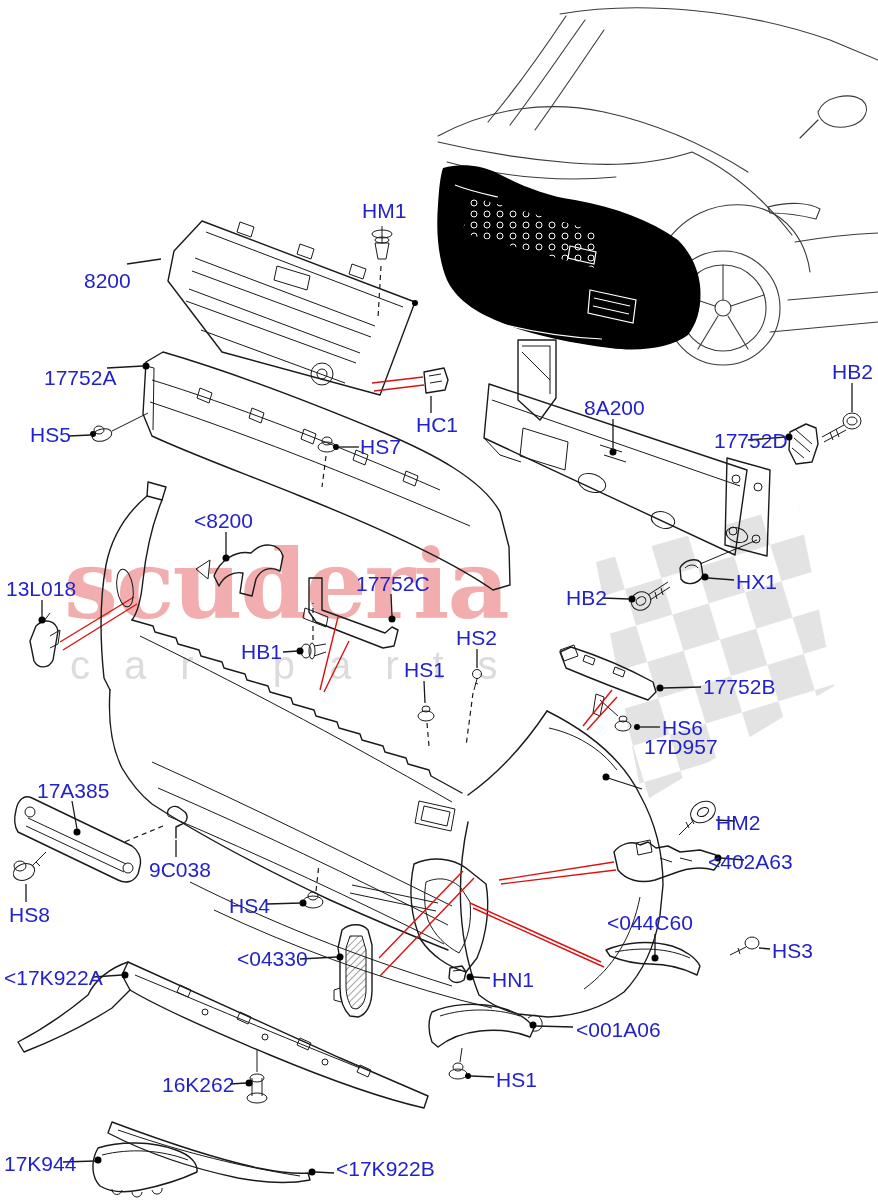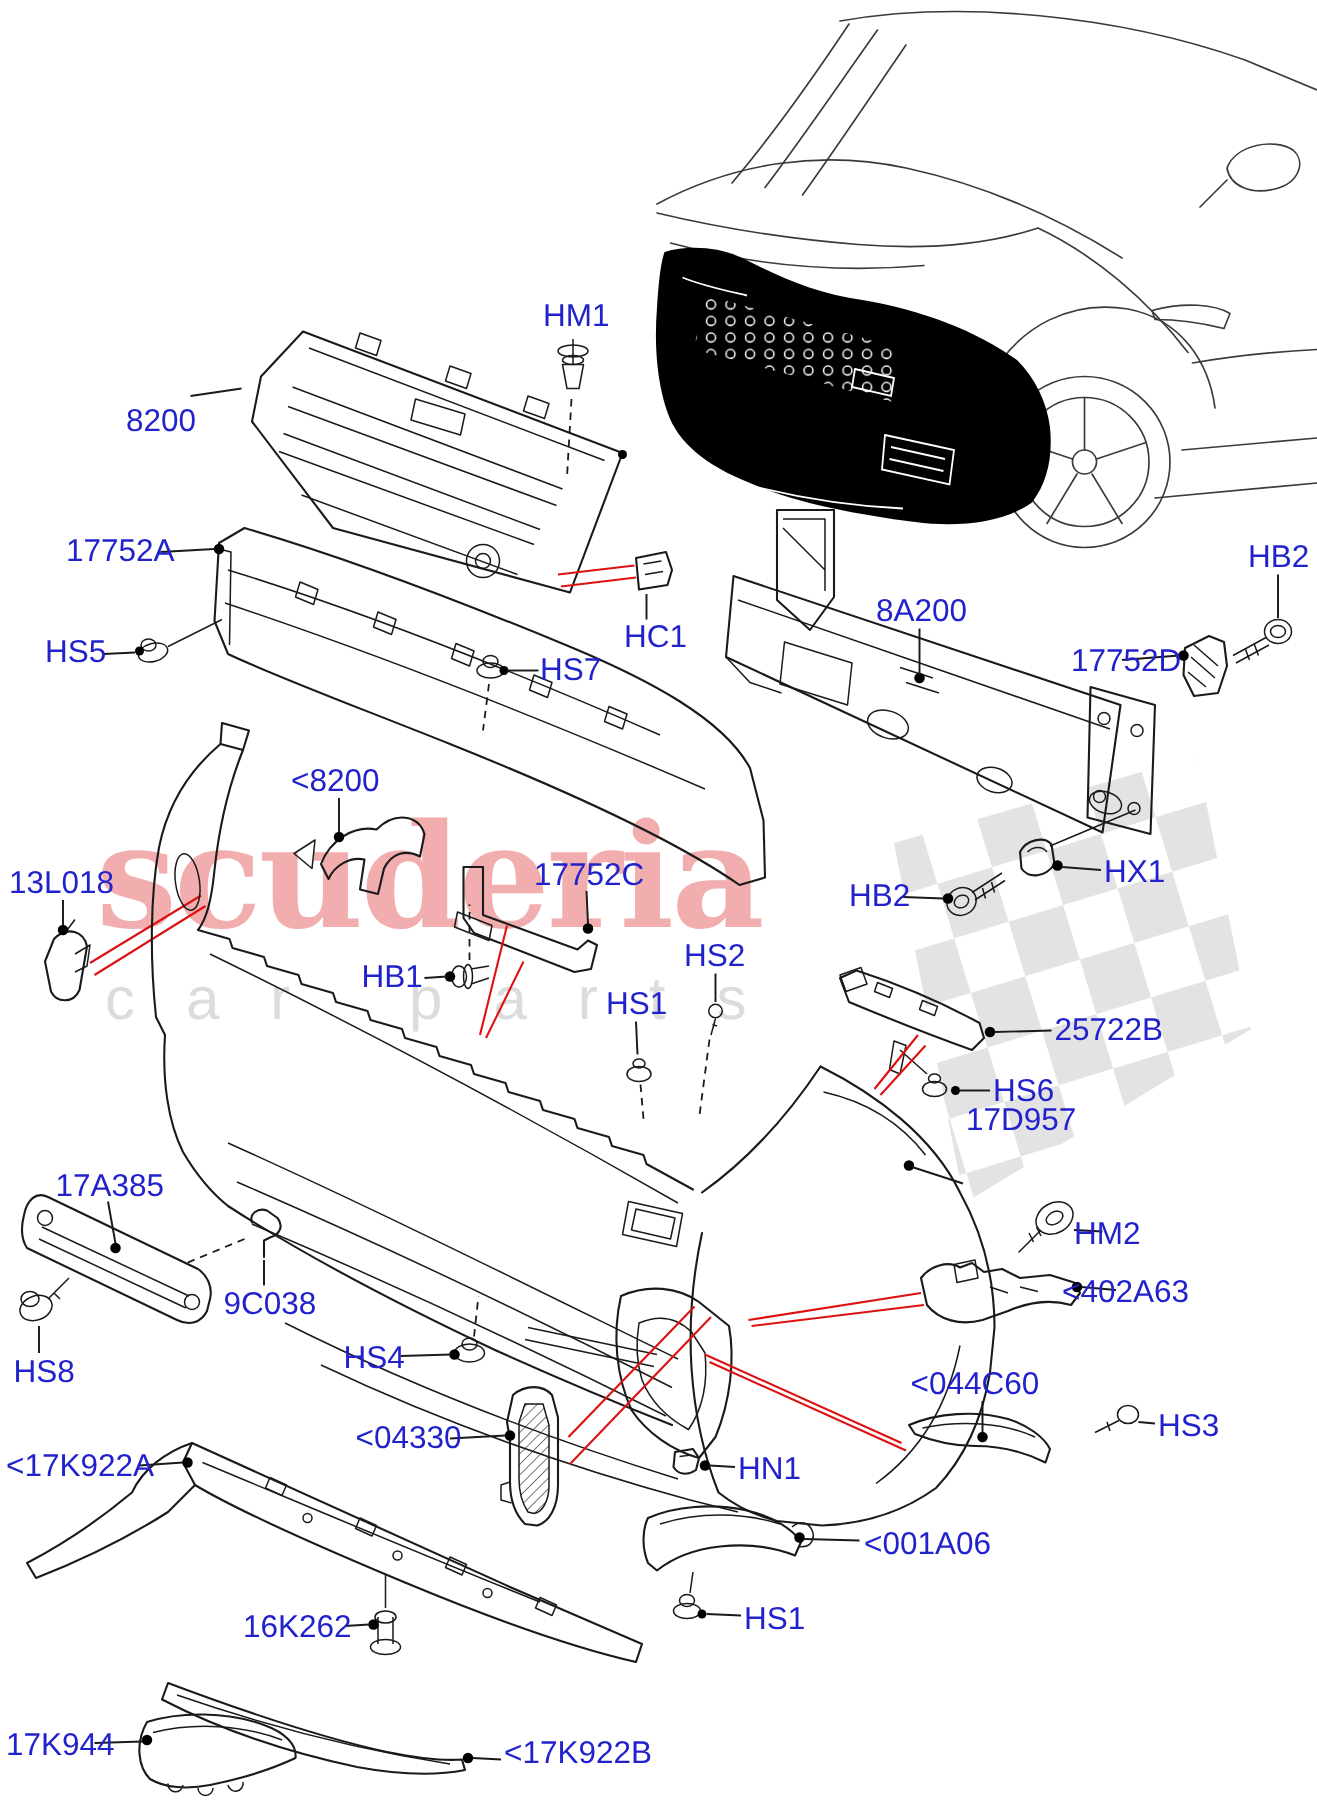--- a/index.html
+++ b/index.html
@@ -380,36 +380,36 @@
     <line class="ld" x1="573" y1="1027" x2="536" y2="1026"></line>
     <line class="ld" x1="230" y1="1084" x2="246" y2="1083"></line>
     <line class="ld" x1="494" y1="1077" x2="471" y2="1076"></line>
     <line class="ld" x1="63" y1="1162" x2="95" y2="1161"></line>
     <line class="ld" x1="334" y1="1173" x2="315" y2="1172"></line>
   </g>
 </svg>
 
 <div class="callout" style="left:362px;top:200px">HM1</div>
 <div class="callout" style="left:84px;top:270px">8200</div>
-<div class="callout" style="left:44px;top:357px">17752A</div>
+<div class="callout" style="left:44px;top:367px">17752A</div>
 <div class="callout" style="left:30px;top:424px">HS5</div>
 <div class="callout" style="left:360px;top:436px">HS7</div>
 <div class="callout" style="left:416px;top:414px">HC1</div>
 <div class="callout" style="left:584px;top:397px">8A200</div>
 <div class="callout" style="left:832px;top:361px">HB2</div>
 <div class="callout" style="left:714px;top:430px">17752D</div>
 <div class="callout" style="left:194px;top:510px">&lt;8200</div>
 <div class="callout" style="left:356px;top:573px">17752C</div>
 <div class="callout" style="left:6px;top:578px">13L018</div>
 <div class="callout" style="left:241px;top:641px">HB1</div>
 <div class="callout" style="left:566px;top:587px">HB2</div>
 <div class="callout" style="left:736px;top:571px">HX1</div>
 <div class="callout" style="left:456px;top:627px">HS2</div>
 <div class="callout" style="left:404px;top:659px">HS1</div>
-<div class="callout" style="left:703px;top:676px">25722B</div>
+<div class="callout" style="left:703px;top:676px">17752B</div>
 <div class="callout" style="left:662px;top:717px">HS6</div>
 <div class="callout" style="left:37px;top:780px">17A385</div>
 <div class="callout" style="left:644px;top:736px">17D957</div>
 <div class="callout" style="left:716px;top:812px">HM2</div>
 <div class="callout" style="left:149px;top:859px">9C038</div>
 <div class="callout" style="left:708px;top:851px">&lt;402A63</div>
 <div class="callout" style="left:9px;top:904px">HS8</div>
 <div class="callout" style="left:229px;top:895px">HS4</div>
 <div class="callout" style="left:607px;top:912px">&lt;044C60</div>
 <div class="callout" style="left:772px;top:940px">HS3</div>

